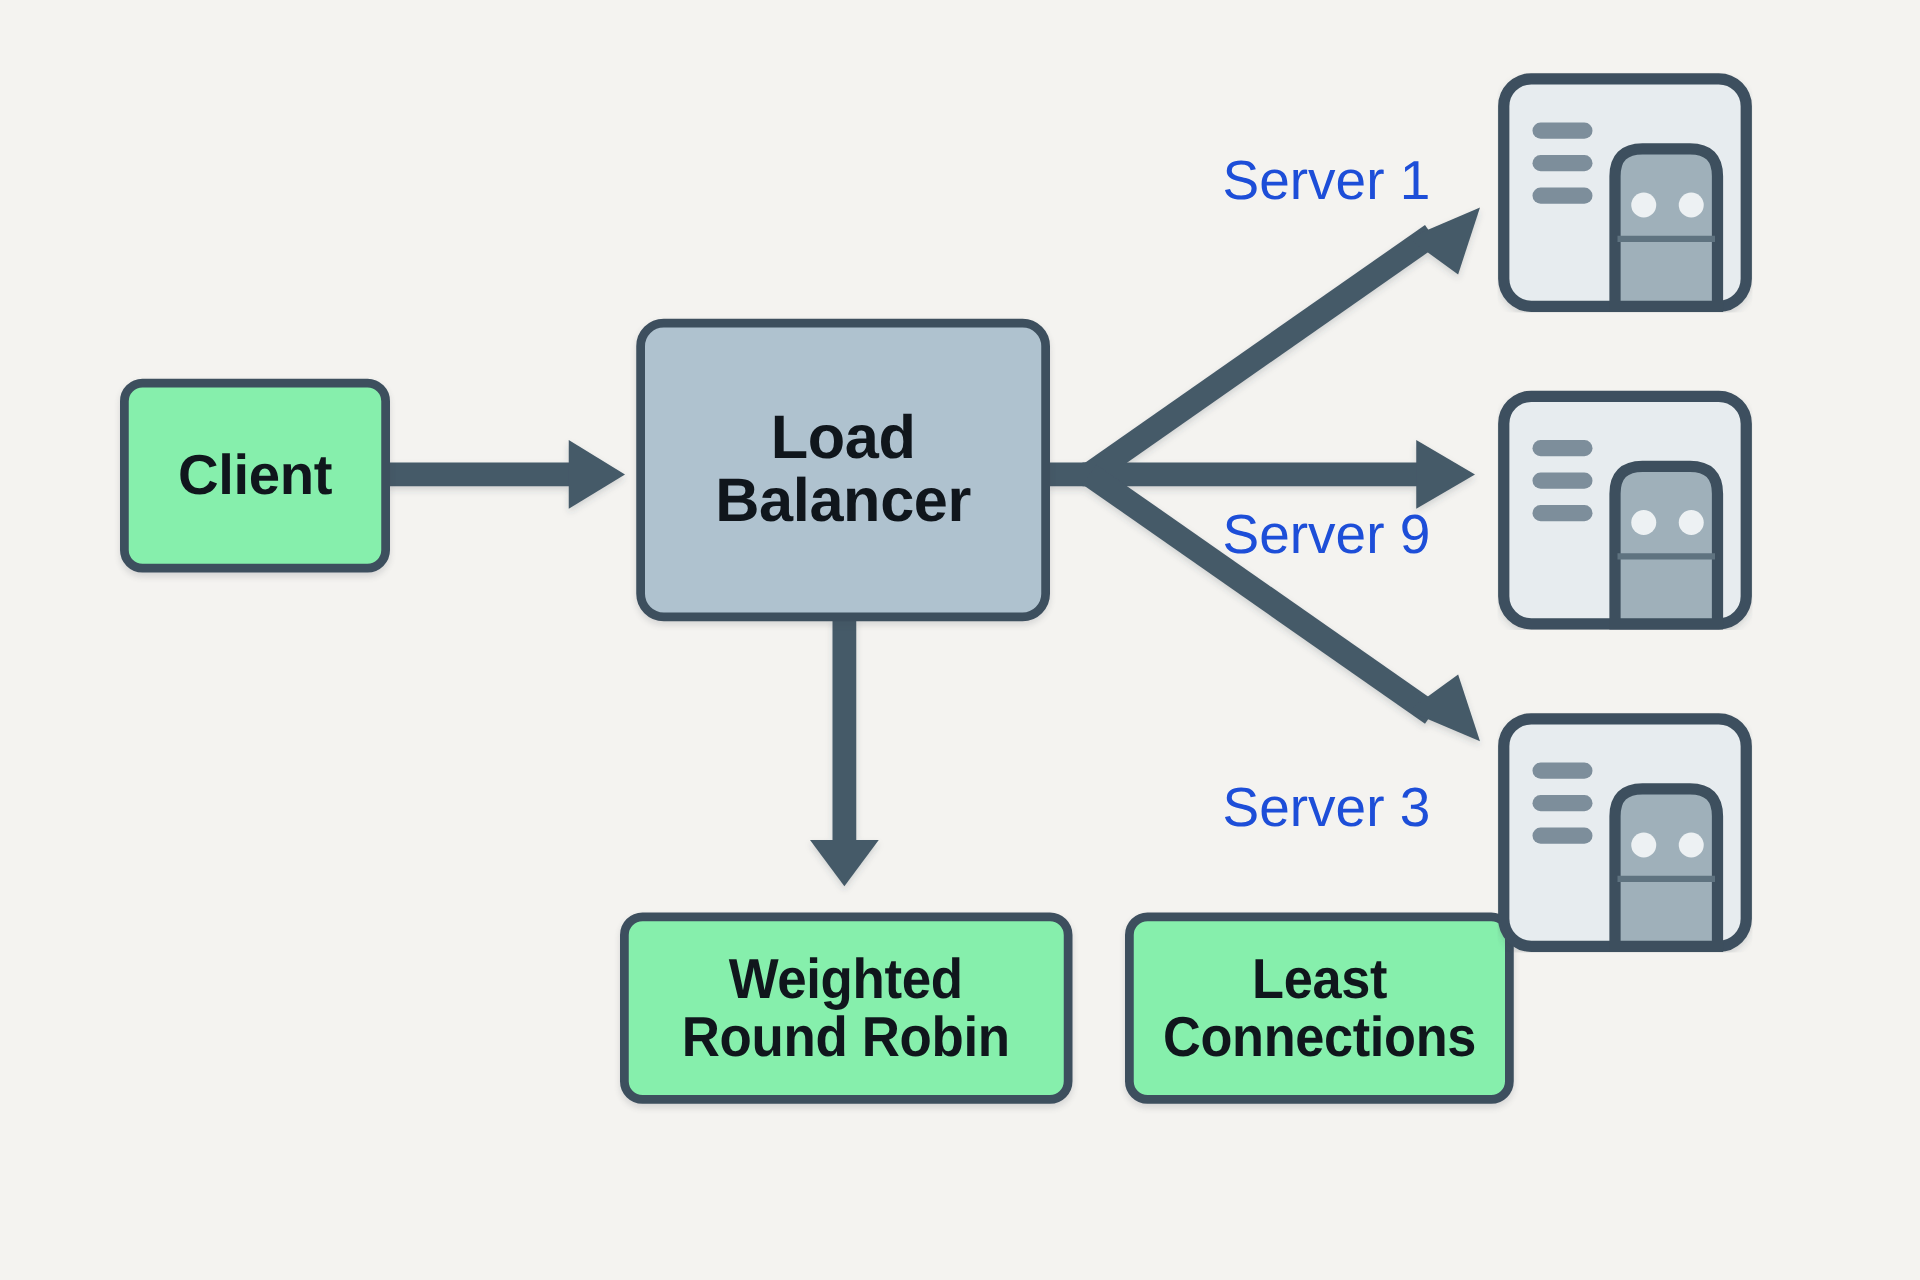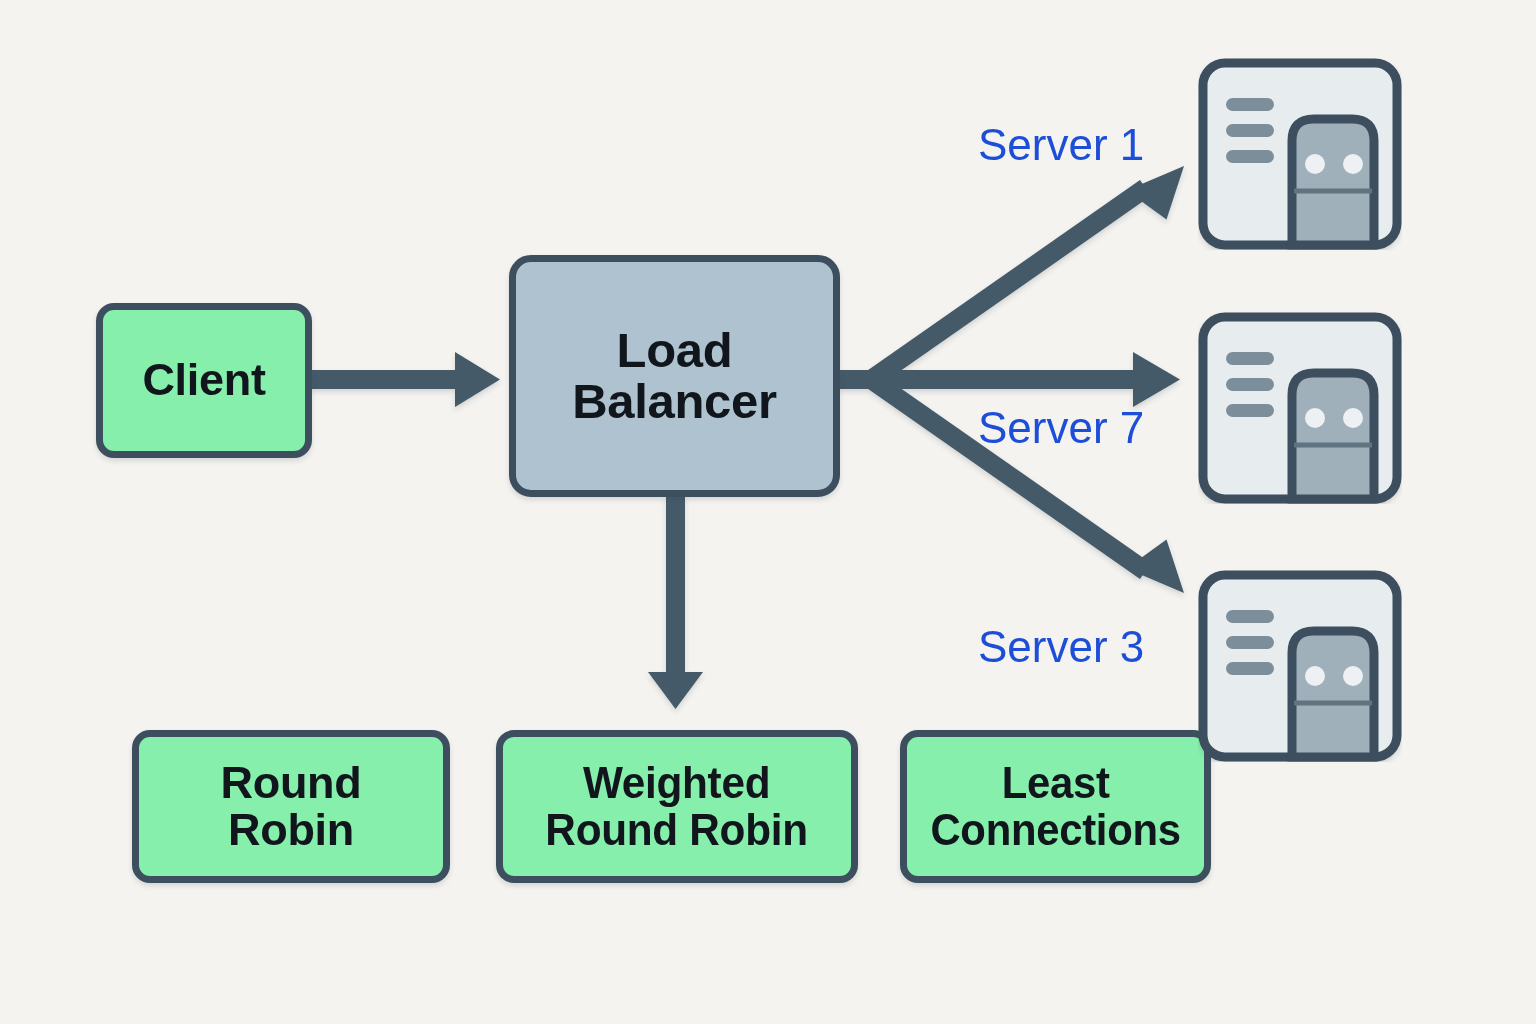--- a/index.html
+++ b/index.html
@@ -130,35 +130,31 @@
 
   <div class="node node-light" id="node-client">
     <span class="node-label">Client</span>
   </div>
 
   <div class="node node-lb" id="node-lb">
     <span class="node-label">Load
 Balancer</span>
   </div>
 
-  <div class="node node-light" id="node-alg-0">
-    <span class="node-label alg-label">Round
-Robin</span>
-  </div>
   <div class="node node-light" id="node-alg-1">
     <span class="node-label alg-label">Weighted
 Round Robin</span>
   </div>
   <div class="node node-light" id="node-alg-2">
     <span class="node-label alg-label">Least
 Connections</span>
   </div>
 
   <span class="srv-label" id="srv-label-0">Server 1</span>
-  <span class="srv-label" id="srv-label-1">Server 7</span>
+  <span class="srv-label" id="srv-label-1">Server 9</span>
   <span class="srv-label" id="srv-label-2">Server 3</span>
 
   <svg class="server-icon" id="server-icon-0" viewBox="0 0 204 192" xmlns="http://www.w3.org/2000/svg">
     <g filter="url(#ss0)"></g>
     <defs>
       <filter id="ss0" x="-20%" y="-20%" width="150%" height="150%">
         <feDropShadow dx="0" dy="3" stdDeviation="2.5" flood-color="#3c4650" flood-opacity="0.18"></feDropShadow>
       </filter>
     </defs>
     <rect x="5" y="5" width="194" height="182" rx="22" ry="22" fill="#e7ecef" stroke="#3d4f5e" stroke-width="9" filter="url(#ss0)"></rect>

